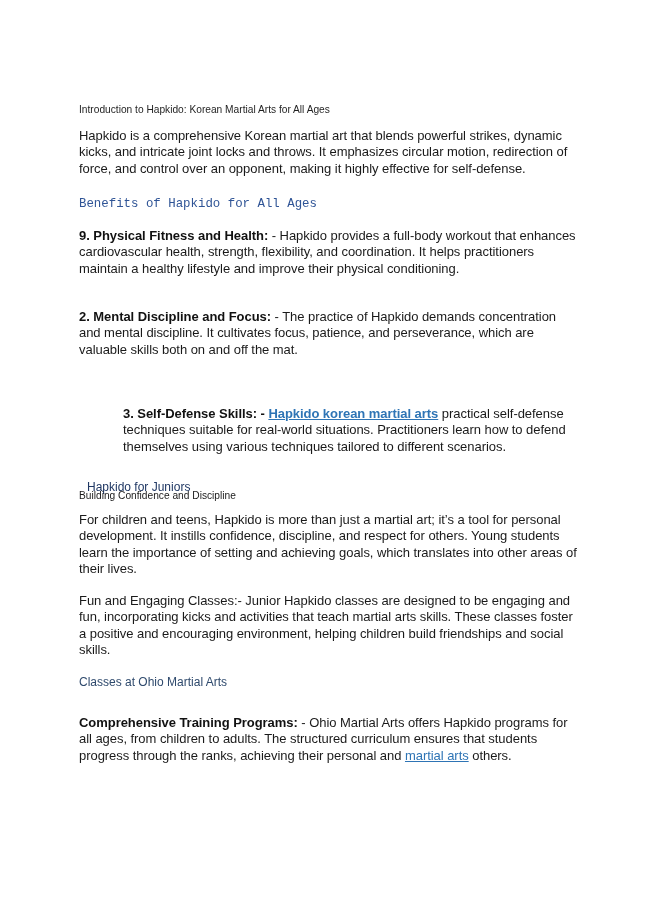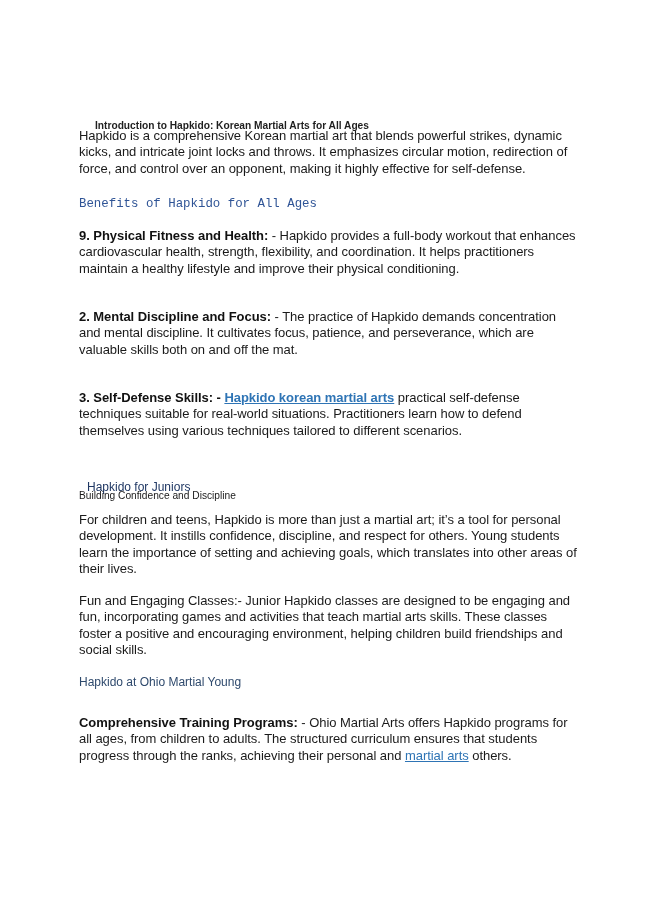--- a/index.html
+++ b/index.html
@@ -31,22 +31,22 @@
     }
     .block {
       position: absolute;
       left: 0;
       width: 500px;
     }
     .doc-title {
       font-size: 10.2px;
       line-height: 14px;
       color: #1f1f1f;
-      margin: 16px;
-      font-weight: bold;
+      margin: 0;
+      font-weight: normal;
     }
     .para {
       font-size: 13px;
       line-height: 16.3px;
       color: #1a1a1a;
       margin: 0;
       letter-spacing: -0.05px;
     }
     .h2 {
       font-size: 12.4px;
@@ -107,42 +107,42 @@
     </div>
 
     <div class="block" style="top:228px;">
       <p class="para"><b>9. Physical Fitness and Health:</b><span> - Hapkido provides a full-body workout that enhances cardiovascular health, strength, flexibility, and coordination. It helps practitioners maintain a healthy lifestyle and improve their physical conditioning.</span></p>
     </div>
 
     <div class="block" style="top:309px;">
       <p class="para"><b>2. Mental Discipline and Focus:</b><span> - The practice of Hapkido demands concentration and mental discipline. It cultivates focus, patience, and perseverance, which are valuable skills both on and off the mat.</span></p>
     </div>
 
-    <div class="block" style="top:390px;">
+    <div class="block" style="top:406px;margin-left:44px;">
       <p class="para"><b>3. Self-Defense Skills:</b><b> - </b><a class="link bold" href="#">Hapkido korean martial arts</a><span> practical self-defense techniques suitable for real-world situations. Practitioners learn how to defend themselves using various techniques tailored to different scenarios.</span></p>
     </div>
 
     <div class="block" style="top:471px;">
       <h3 class="h3">Hapkido for Juniors</h3>
     </div>
 
     <div class="block" style="top:489px;">
       <p class="subhead">Building Confidence and Discipline</p>
     </div>
 
     <div class="block" style="top:512px;">
       <p class="para">For children and teens, Hapkido is more than just a martial art; it’s a tool for personal development. It instills confidence, discipline, and respect for others. Young students learn the importance of setting and achieving goals, which translates into other areas of their lives.</p>
     </div>
 
     <div class="block" style="top:593px;">
-      <p class="para">Fun and Engaging Classes:- Junior Hapkido classes are designed to be engaging and fun, incorporating games and activities that teach martial arts skills. These classes foster a positive and encouraging environment, helping children build friendships and social skills.</p>
+      <p class="para">Fun and Engaging Classes:- Junior Hapkido classes are designed to be engaging and fun, incorporating kicks and activities that teach martial arts skills. These classes foster a positive and encouraging environment, helping children build friendships and social skills.</p>
     </div>
 
     <div class="block" style="top:674px;">
-      <h3 class="h3-plain">Hapkido at Ohio Martial Young</h3>
+      <h3 class="h3-plain">Classes at Ohio Martial Arts</h3>
     </div>
 
     <div class="block" style="top:715px;">
       <p class="para"><b>Comprehensive Training Programs:</b><span> - Ohio Martial Arts offers Hapkido programs for all ages, from children to adults. The structured curriculum ensures that students progress through the ranks, achieving their personal and </span><a class="link" href="#">martial arts</a><span> others.</span></p>
     </div>
 
   </div>
 </div>
 
 </body></html>

